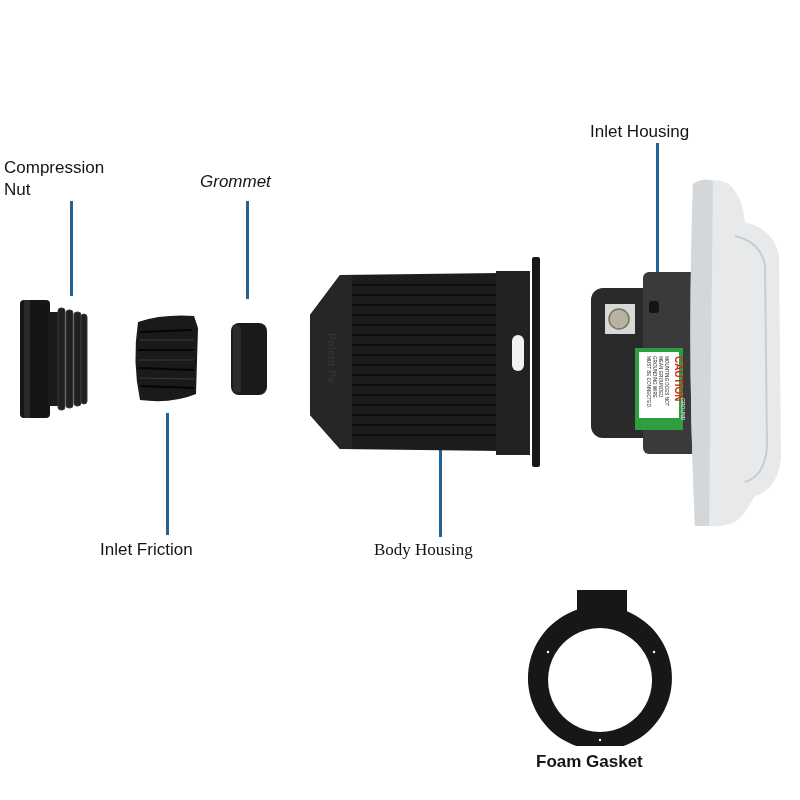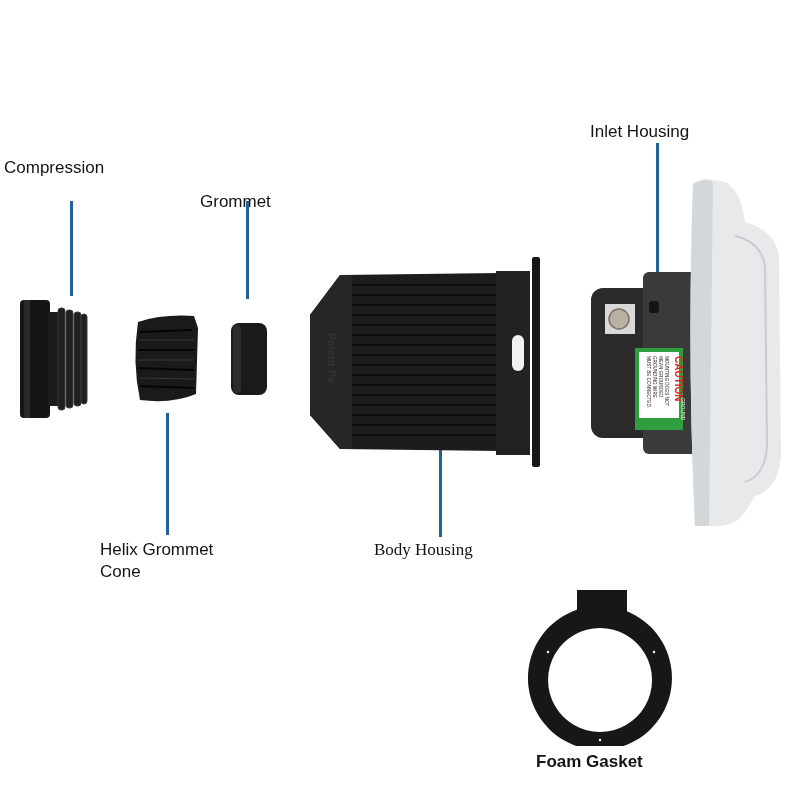--- a/index.html
+++ b/index.html
@@ -7,30 +7,30 @@
   .label{position:absolute;font-size:17px;line-height:22px;text-align:left;white-space:nowrap;color:#141414;}
   .leader{position:absolute;width:3px;background:#1f6398;}
   .part{position:absolute;}
   svg{display:block;}
 </style>
 </head>
 <body>
 
 <div class="label" style="left:4px;top:157px;width:122px;">
   <div>Compression</div>
+  <div>Nut</div>
 </div>
-<div class="label" style="left:200px;top:191px;width:98px;">
+<div class="label" style="left:200px;top:171px;width:98px;font-style:italic;">
   <div>Grommet</div>
 </div>
 <div class="label" style="left:590px;top:121px;width:130px;">
   <div>Inlet Housing</div>
 </div>
 <div class="label" style="left:100px;top:539px;width:128px;">
-  <div>Helix Grommet</div>
-  <div>Cone</div>
+  <div>Inlet Friction</div>
 </div>
 <div class="label" style="left:374px;top:539px;width:136px;font-family:Liberation Serif, serif;">
   <div>Body Housing</div>
 </div>
 <div class="label" style="left:536px;top:751px;width:132px;font-weight:bold;">
   <div>Foam Gasket</div>
 </div>
 
 <div class="leader" style="left:70px;top:201px;height:95px;"></div>
 <div class="leader" style="left:246px;top:201px;height:98px;"></div>

